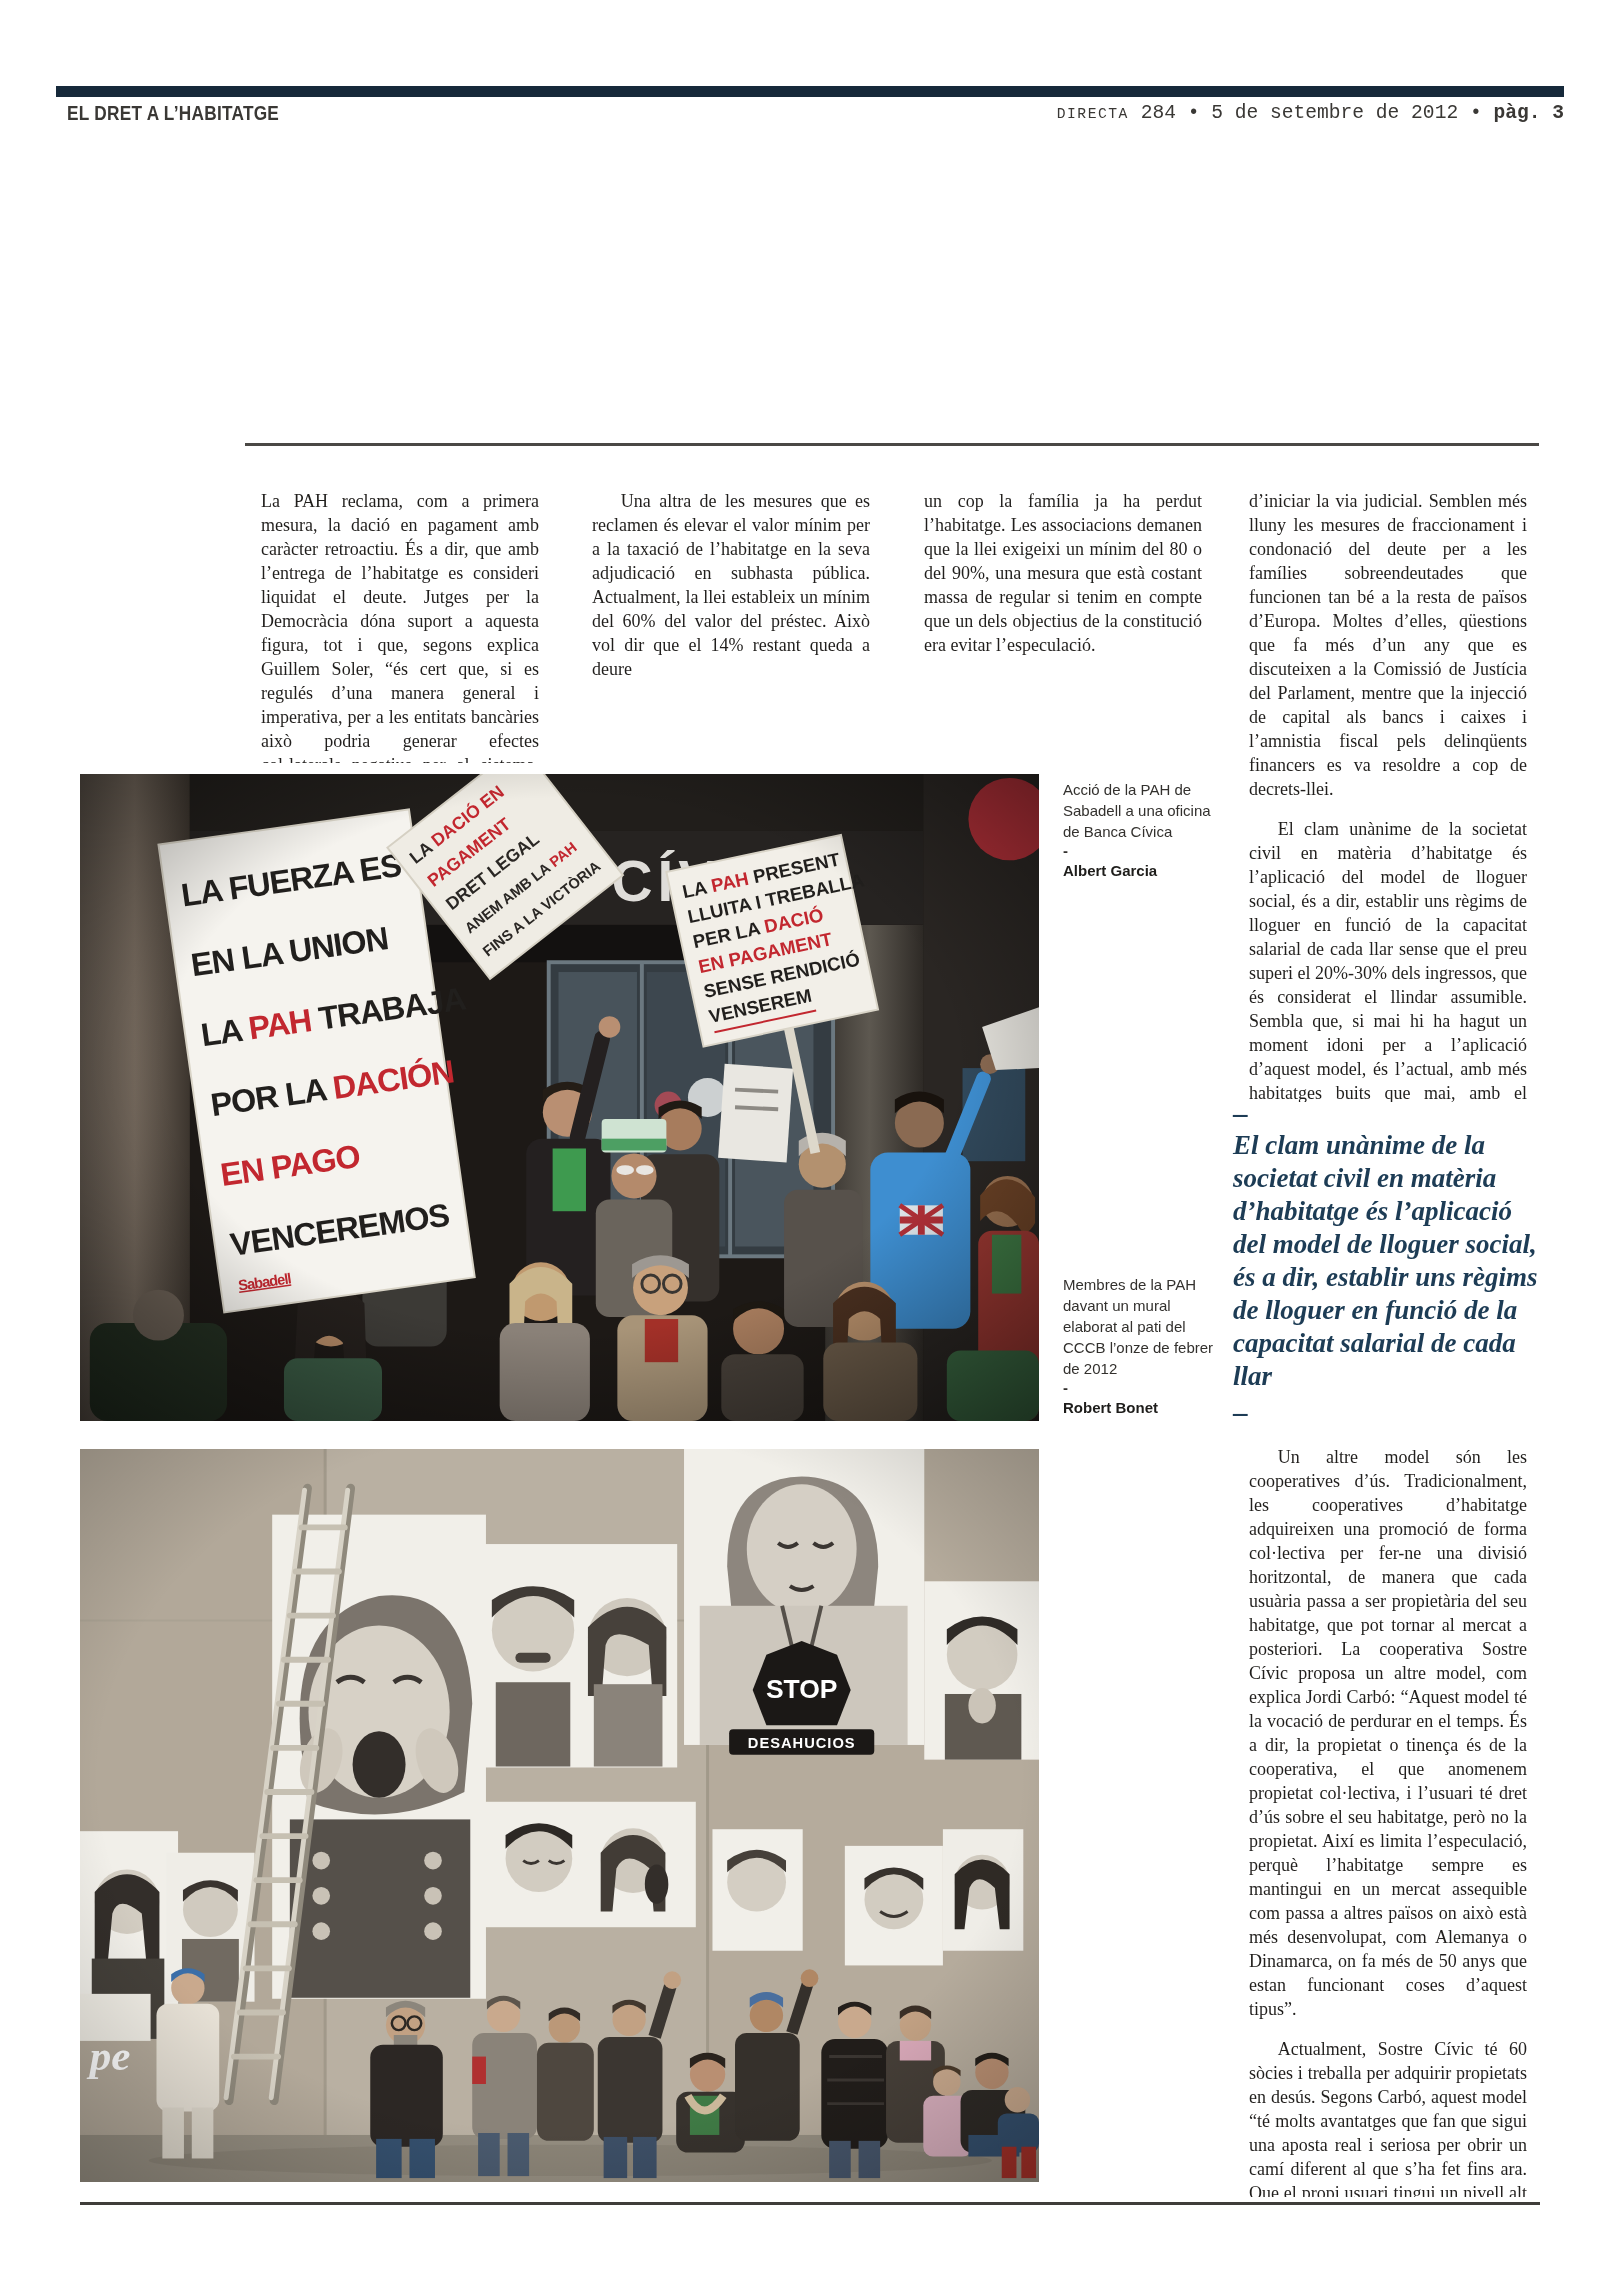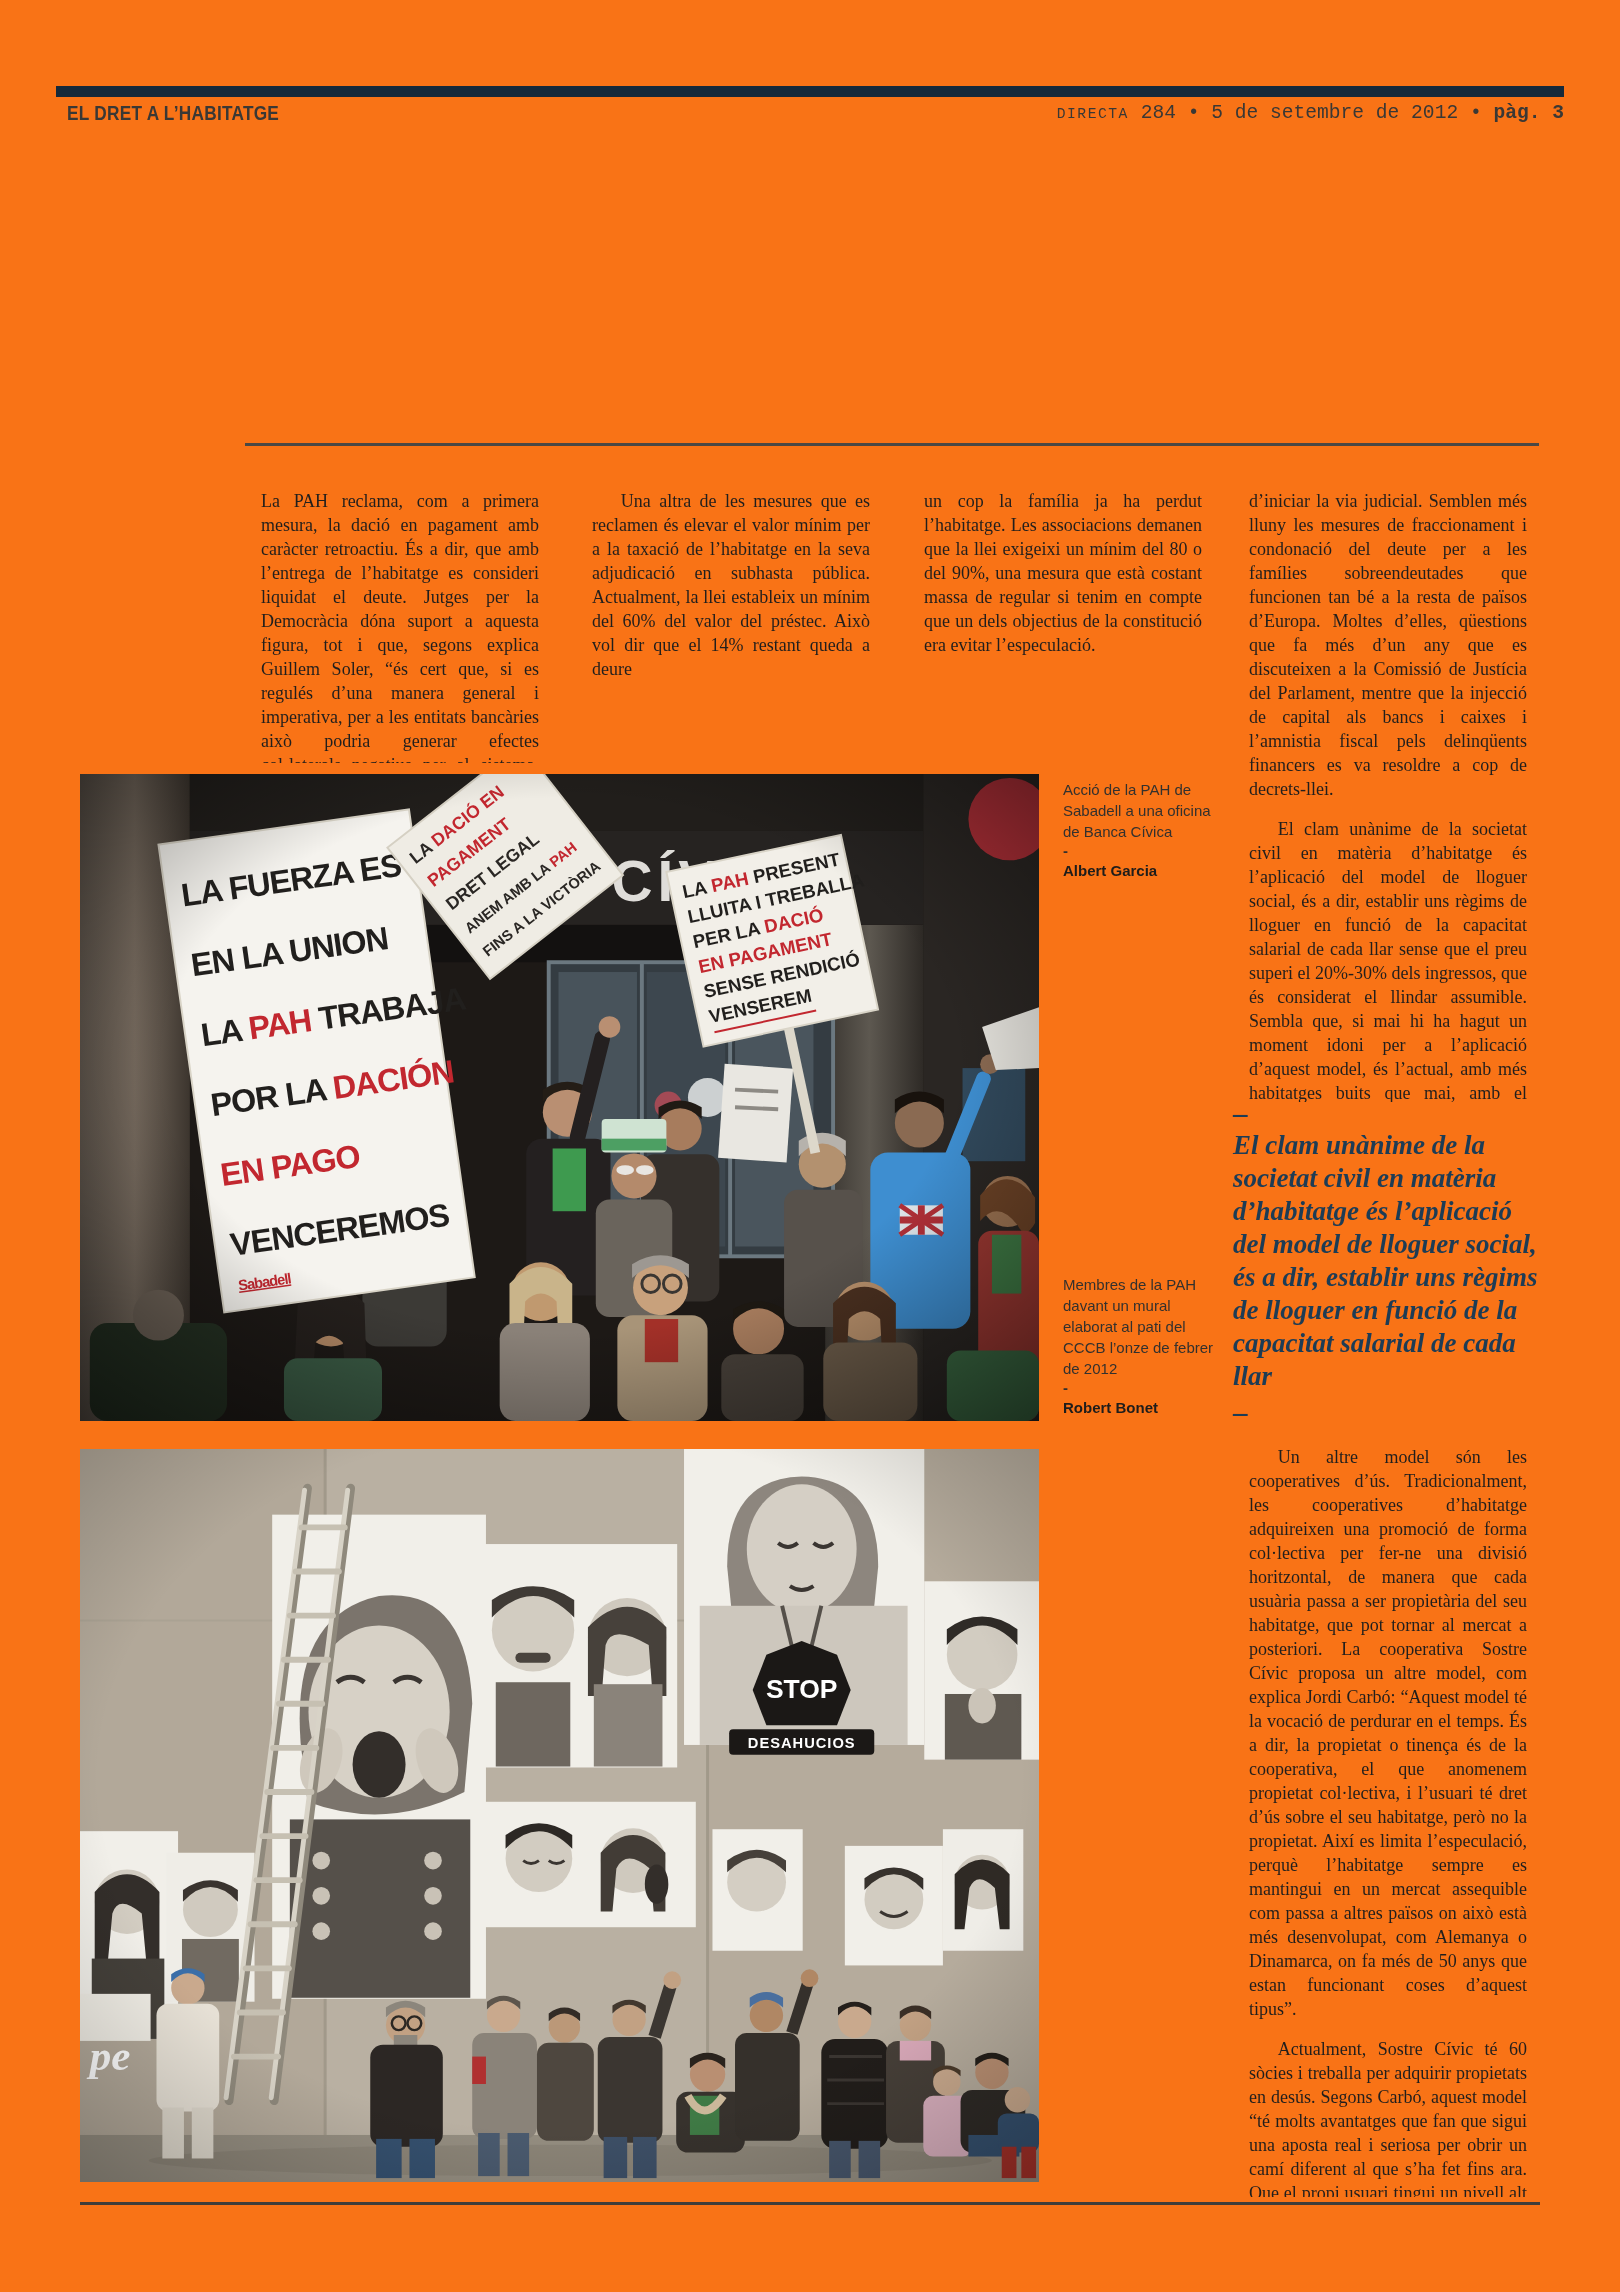--- a/index.html
+++ b/index.html
@@ -1,16 +1,16 @@
 <!DOCTYPE html>
 <html><head>
 <meta charset="utf-8">
 <style>
   html,body{margin:0;padding:0;background:#e8e6e2;}
-  .page{position:relative;width:1620px;height:2293px;background:#f97316;margin:0 auto;overflow:hidden;
+  .page{position:relative;width:1620px;height:2293px;background:#ffffff;margin:0 auto;overflow:hidden;
         font-family:"Liberation Serif",serif;color:#211f1d;}
   
   .topbar{position:absolute;left:56px;top:86px;width:1508px;height:10.8px;background:#16293a;}
   .kicker{position:absolute;left:67px;top:102px;font-family:"Liberation Sans",sans-serif;
           font-weight:700;font-size:19.6px;color:#3a3835;letter-spacing:0.3px;}
   .kicker span{display:inline-block;transform:scaleX(.88);transform-origin:left center;}
   .folio{position:absolute;right:56px;top:102px;font-family:Liberation Mono, monospace;
          font-size:19.6px;color:#3a3835;text-align:right;}
   .folio .brand{font-size:14.7px;letter-spacing:1.5px;}
   .folio .pg{font-weight:700;}

